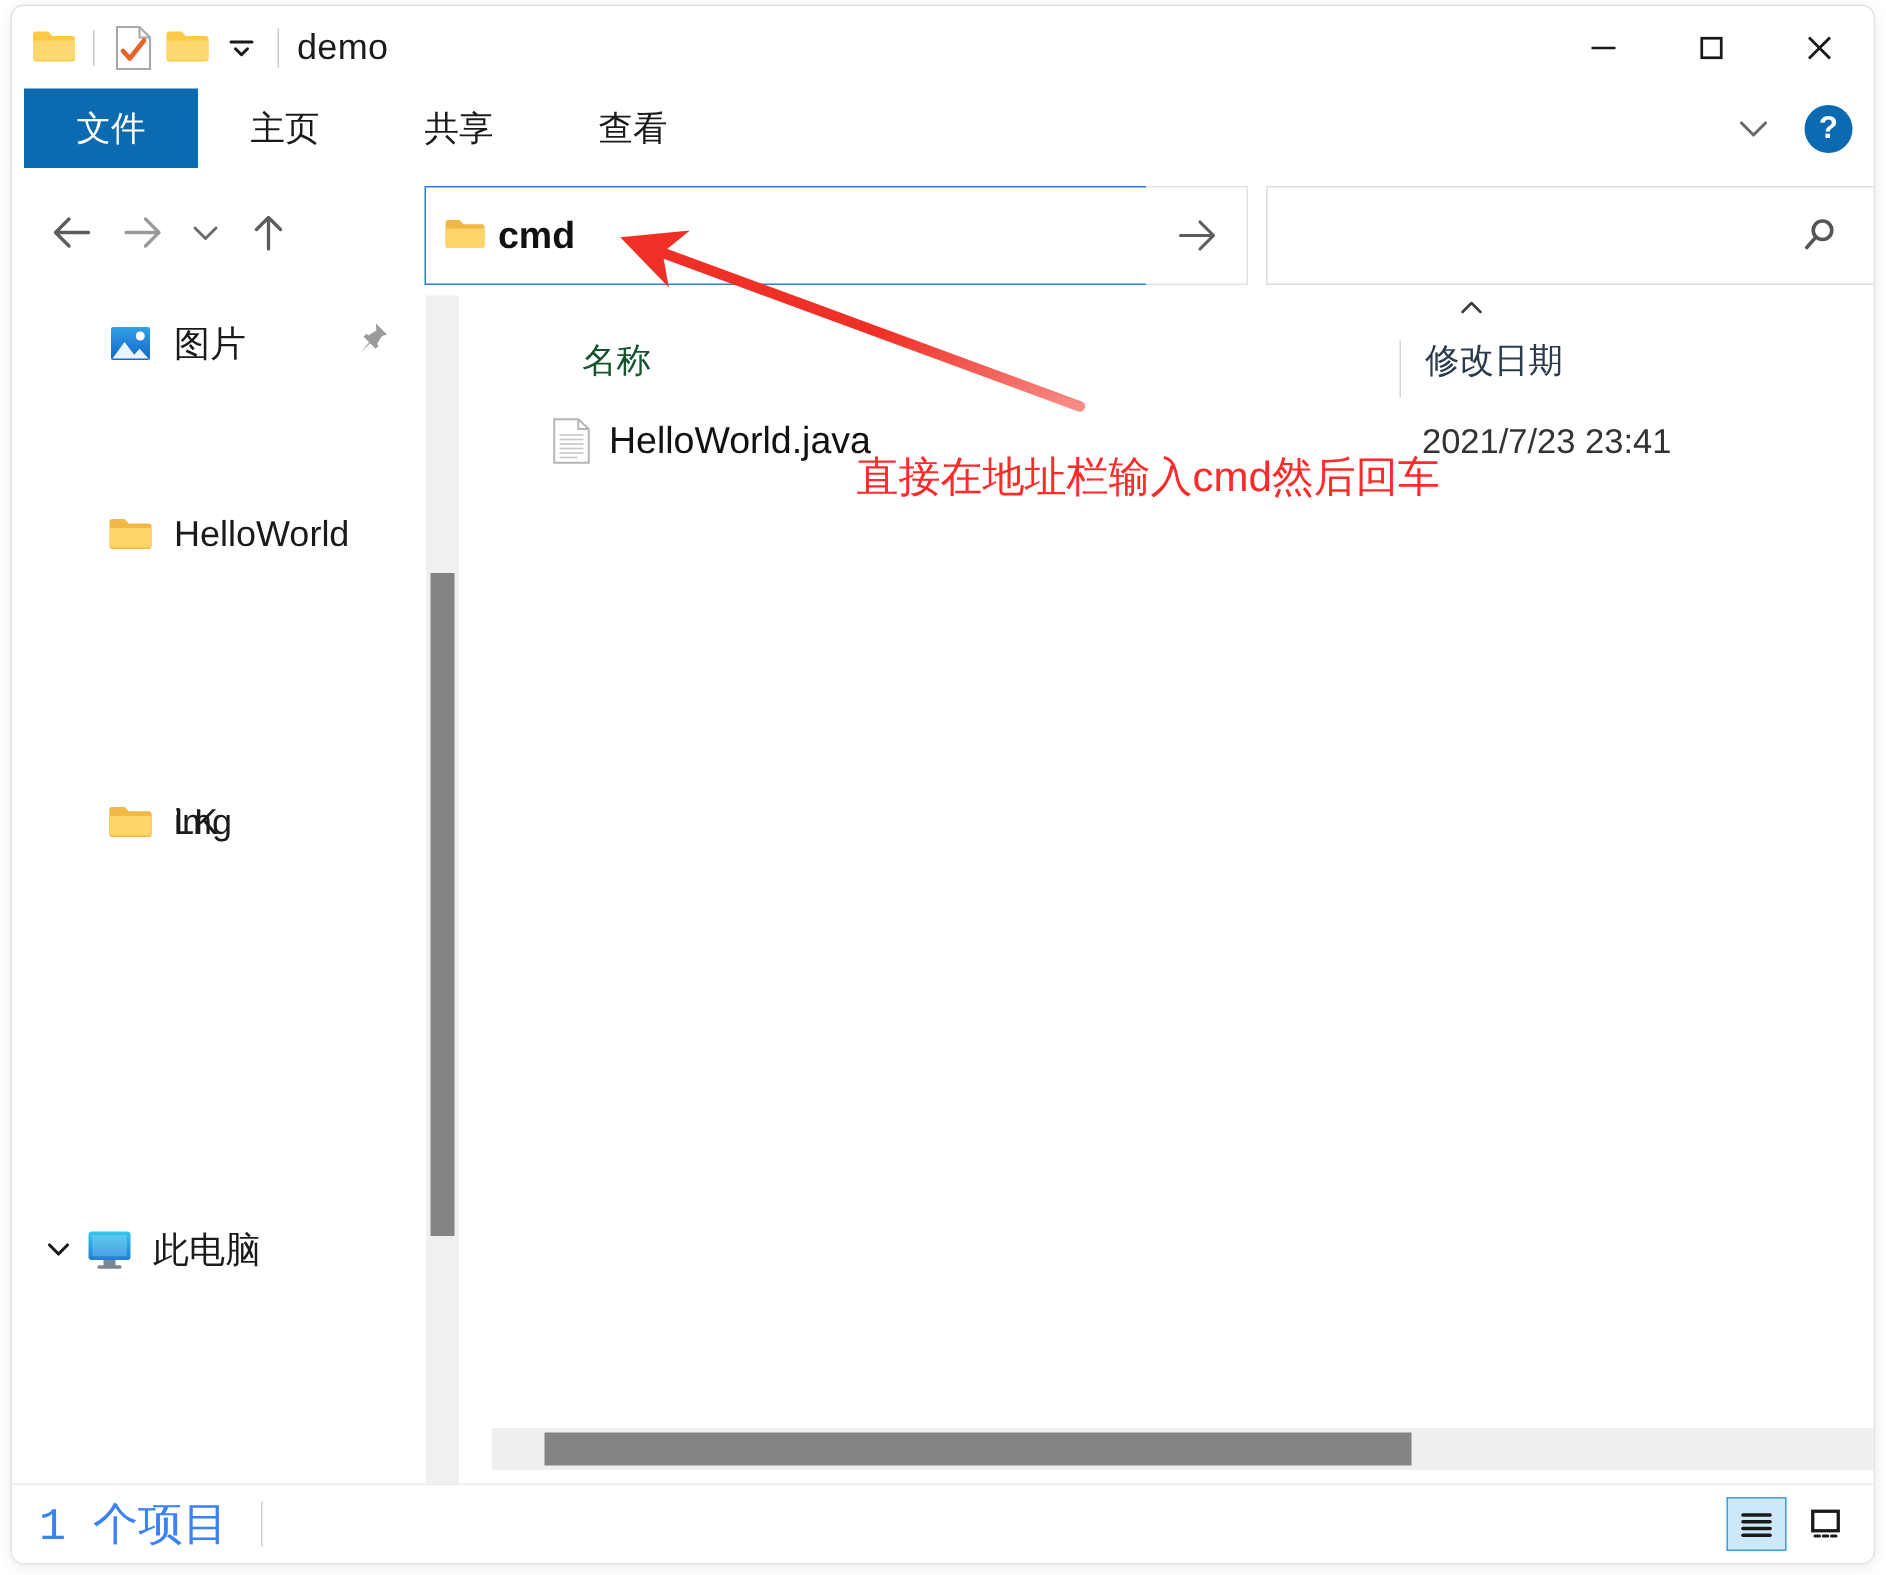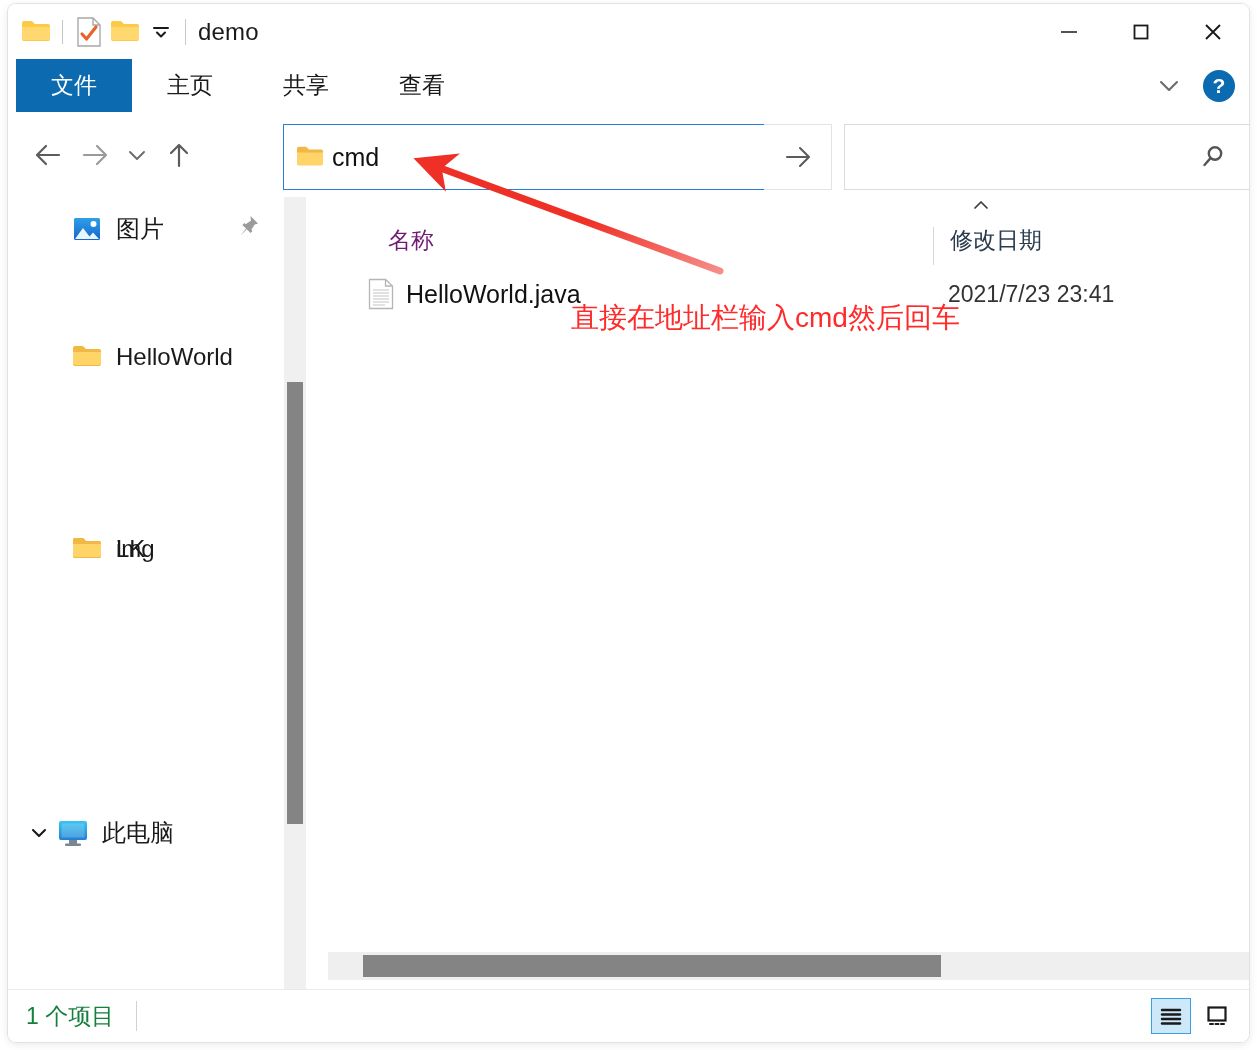--- a/index.html
+++ b/index.html
@@ -64,21 +64,21 @@
   
   .navrow{
     position:absolute;left:0;top:108px;width:100%;height:85px;
     background:#ffffff;display:flex;align-items:center;
   }
   .navbtn{width:46px;height:46px;display:flex;align-items:center;justify-content:center;}
   .navbtn.small{width:38px;}
   .addrwrap{
     position:absolute;left:275px;top:120px;width:544px;height:66px;
     border:1px solid #2b7cd3;box-sizing:border-box;background:#fff;
-    display:flex;align-items:center;
+    display:flex;align-items:center;font-weight:bold;
   }
   .addr-folder{margin-left:12px;margin-right:8px;display:flex;align-items:center;}
   .addr-text{font-size:25px;color:#111;}
   .addr-chev{position:absolute;right:26px;top:50%;transform:translateY(-50%);}
   .gobtn{
     position:absolute;left:756px;top:120px;width:68px;height:66px;
     border:1px solid #e3e3e3;border-left:none;box-sizing:border-box;background:#fff;
     display:flex;align-items:center;justify-content:center;
   }
   .searchwrap{
@@ -119,21 +119,21 @@
   .sb-vthumb{position:absolute;left:3px;top:185px;width:16px;height:442px;background:#848484;}
 
   .filepane{
     position:absolute;left:320px;top:0;right:0;height:797px;background:#ffffff;
   }
   .sortmark{position:absolute;left:643px;top:0px;font-size:17px;color:#444;}
   .colhdr{
     position:absolute;left:0;top:14px;width:100%;height:58px;
     display:flex;align-items:center;
   }
-  .col-name{position:absolute;left:60px;font-size:23px;color:#701a75;}
+  .col-name{position:absolute;left:60px;font-size:23px;color:#14532d;}
   .col-date{position:absolute;left:622px;font-size:23px;color:#2a3b4d;}
   .col-divider{position:absolute;left:605px;top:16px;width:1px;height:38px;background:#d6d6d6;}
 
   .filerow{
     position:absolute;left:0;top:74px;width:100%;height:46px;display:flex;align-items:center;
   }
   .file-ico{position:absolute;left:40px;display:flex;align-items:center;}
   .file-name{position:absolute;left:78px;font-size:25px;color:#111;}
   .file-date{position:absolute;left:620px;font-size:23px;color:#333;}
 
@@ -141,21 +141,21 @@
     position:absolute;left:0;bottom:14px;width:937px;height:28px;background:#efefef;
   }
   .hthumb{position:absolute;left:35px;top:3px;width:578px;height:22px;background:#848484;}
 
   
   .statusbar{
     position:absolute;left:0;bottom:0;width:100%;height:52px;
     background:#ffffff;border-top:1px solid #eaeaea;
     display:flex;align-items:center;
   }
-  .status-text{font-size:23px;color:#15803d;margin-left:18px;}
+  .status-text{font-size:30px;color:#3b82f6;margin-left:18px;font-family:Liberation Mono, monospace;}
   .status-sep{width:1px;height:30px;background:#d0d0d0;margin-left:22px;}
   .viewbtns{position:absolute;right:12px;top:50%;transform:translateY(-50%);display:flex;gap:6px;}
   .vbtn{
     width:40px;height:36px;display:flex;align-items:center;justify-content:center;
     box-sizing:border-box;border:1px solid transparent;
   }
   .vbtn.active{background:#cde8f8;border:1px solid #3aa0e0;}
 
   
   .anno-layer{position:absolute;left:0;top:0;width:1257px;height:1050px;pointer-events:none;border-radius:32px;}

